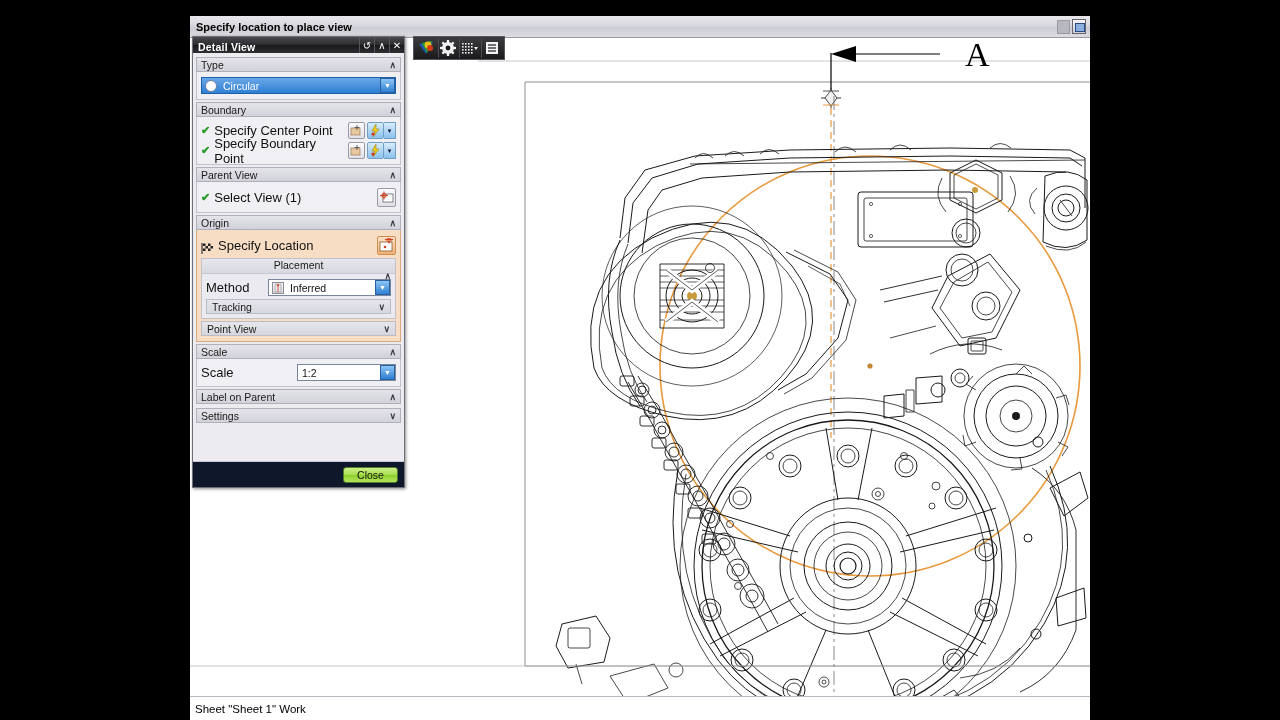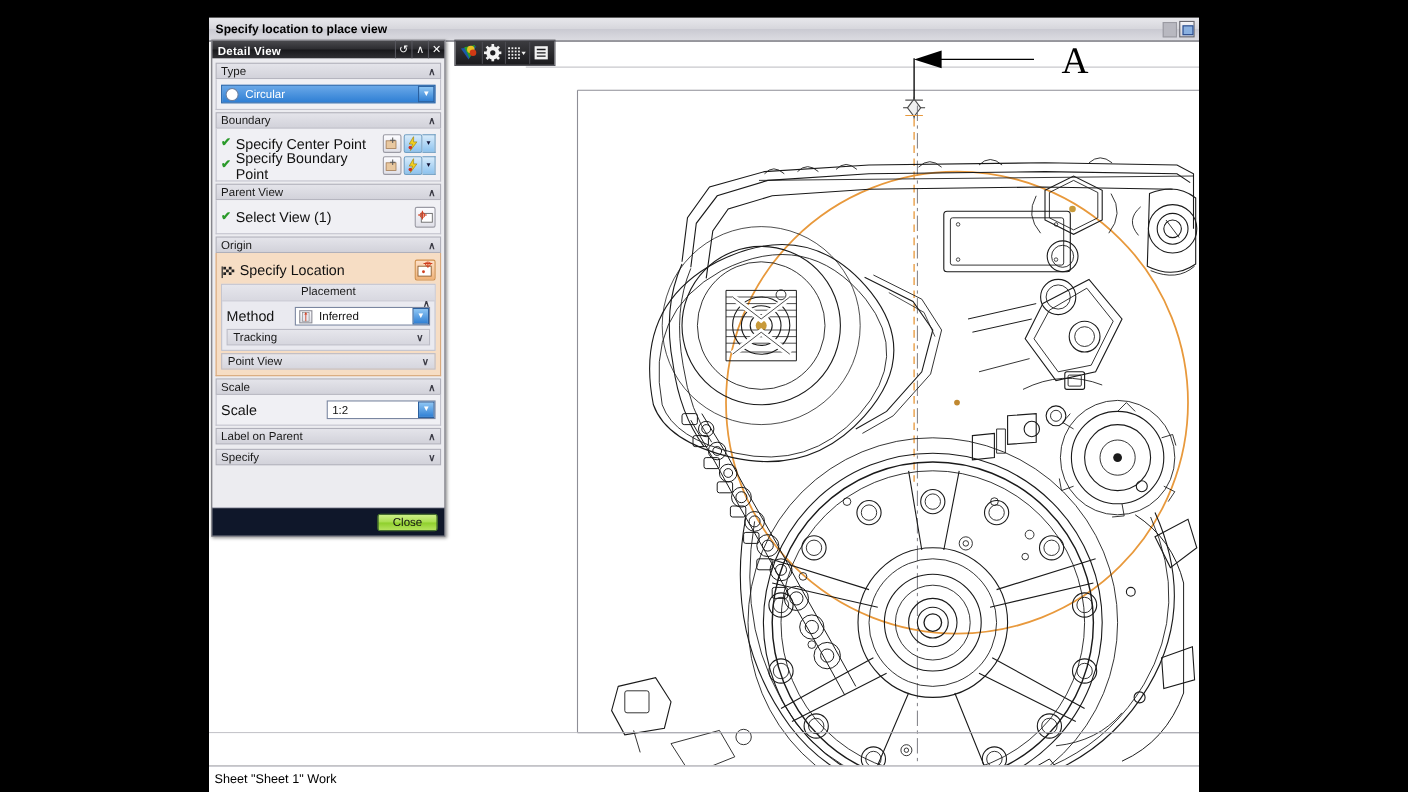--- a/index.html
+++ b/index.html
@@ -739,21 +739,21 @@
           </div>
         </div>
       </div>
 
       <div class="grp-hdr">
         <span>Label on Parent</span>
         <span class="chev">∧</span>
       </div>
 
       <div class="grp-hdr" style="margin-top:4px">
-        <span>Specify</span>
+        <span>Settings</span>
         <span class="chev">∨</span>
       </div>
     </div>
 
     <div id="dlg-footer">
       <div class="close-btn">Close</div>
     </div>
   </div>
 
 </div>

